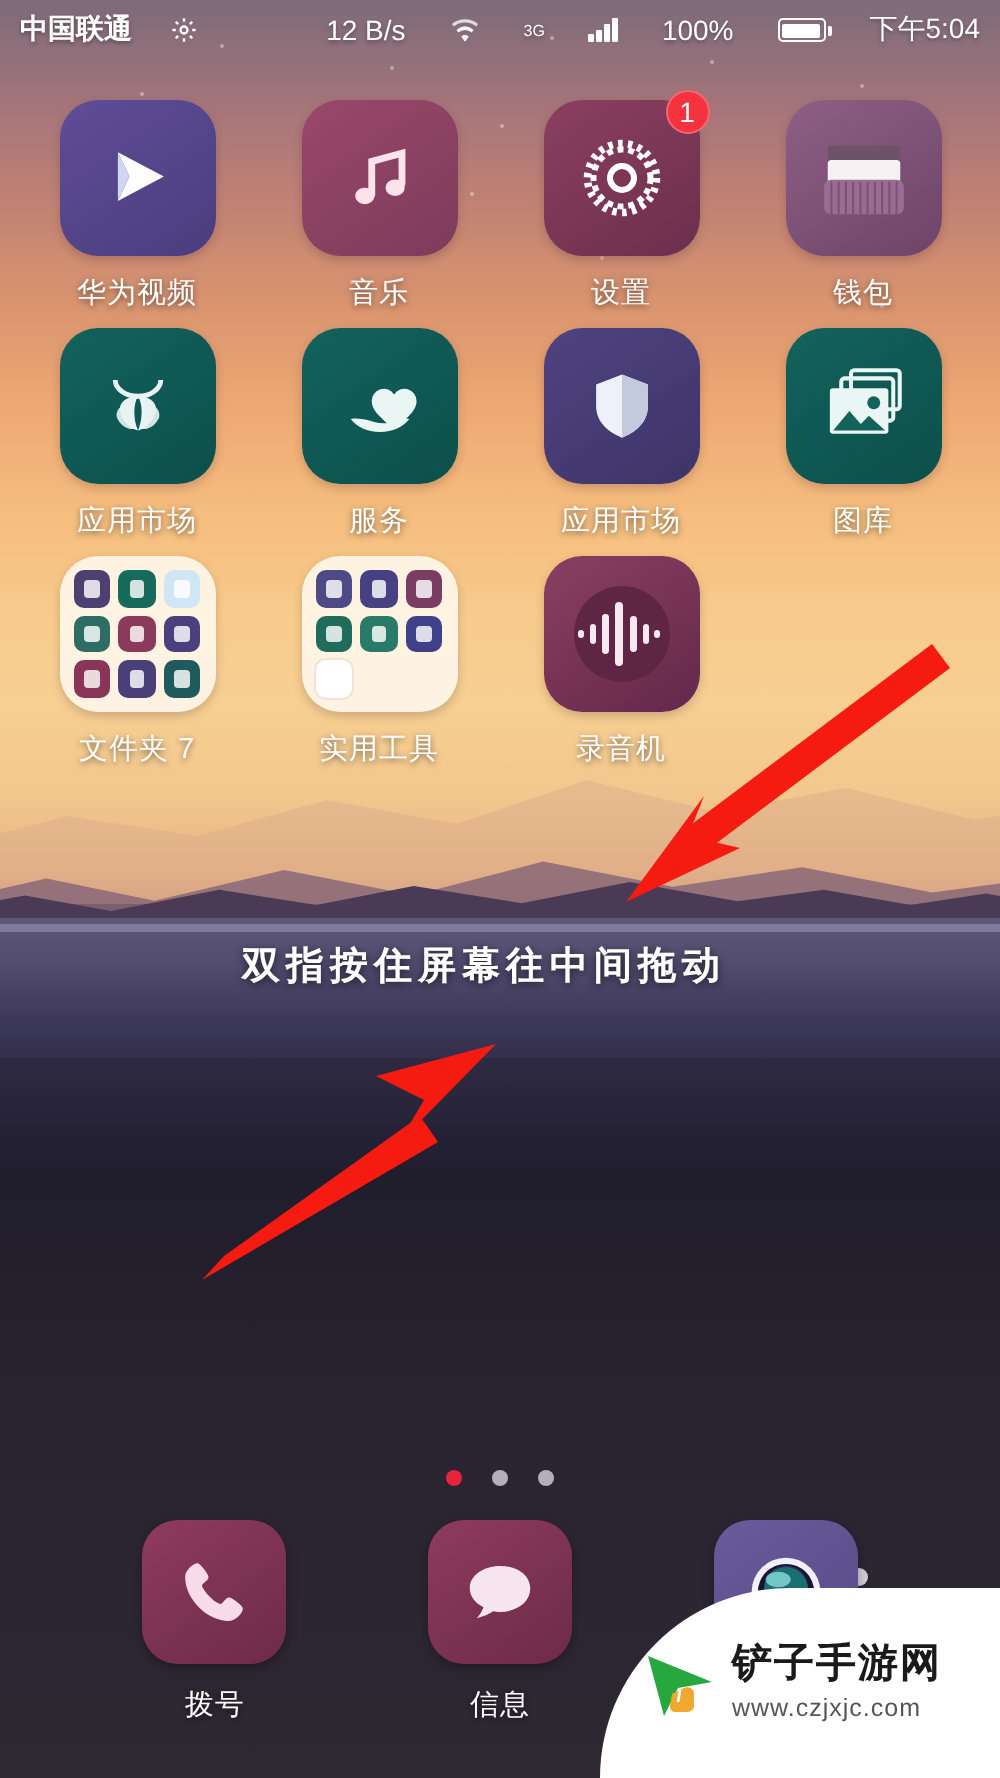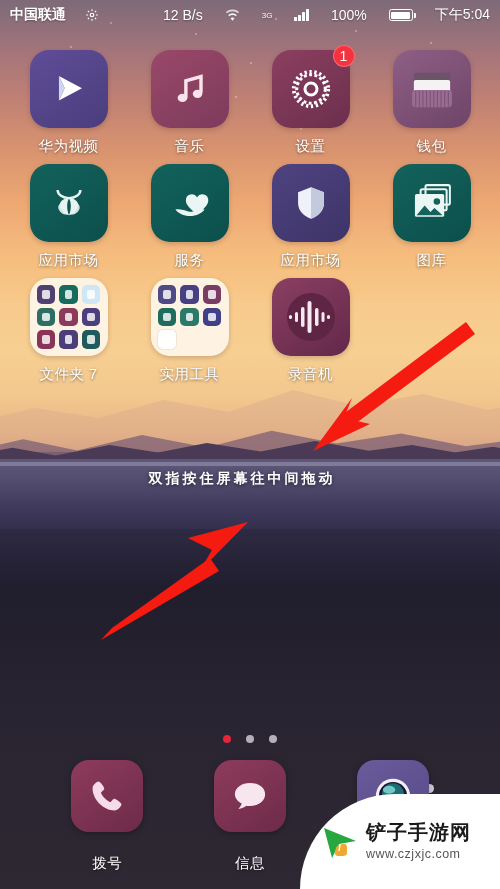--- a/index.html
+++ b/index.html
@@ -136,21 +136,21 @@
     width:100%; height:100%; display:grid;
     grid-template-columns:repeat(3,1fr); grid-template-rows:repeat(3,1fr);
     gap:4px; padding:7px;
   }
   .fmini { border-radius:5px; position:relative; overflow:hidden; }
   .fmini:after{ content:""; position:absolute; inset:26% 30%; background:rgba(255,255,255,.82); border-radius:2px; }
 
   
   #tiptext {
     position:absolute; left:0; right:16px; top:470px; z-index:8;
-    text-align:center; color:#fff; font-size:14px; letter-spacing:3px;
+    text-align:center; color:#fff; font-size:19px; letter-spacing:3px;
     font-weight:bold;
     text-shadow:0 1px 4px rgba(0,0,0,.6);
   }
 
   
   #arrows { position:absolute; inset:0; z-index:9; pointer-events:none; }
 
   
   #pagedots {
     position:absolute; left:0; right:0; top:735px; z-index:8;
@@ -160,21 +160,21 @@
   .dot.active { background:#e6243a; }
 
   
   #dock {
     position:absolute; left:0; right:0; top:760px; height:129px; z-index:7;
     display:flex; justify-content:space-around; align-items:flex-start;
     padding:0 36px;
   }
   .dock-cell { display:flex; flex-direction:column; align-items:center; }
   .dock-icon { width:72px; height:72px; border-radius:18px; display:flex; align-items:center; justify-content:center; overflow:hidden; position:relative; box-shadow:0 2px 6px rgba(0,0,0,.3); }
-  .dock-label { margin-top:22px; color:#fff; font-size:14.5px; letter-spacing:.5px; text-shadow:0 1px 3px rgba(0,0,0,.6); }
+  .dock-label { margin-top:11px; color:#fff; font-size:14.5px; letter-spacing:.5px; text-shadow:0 1px 3px rgba(0,0,0,.6); }
 
   
   #watermark {
     position:absolute; right:0; bottom:0; z-index:20;
     width:200px; height:95px;
     background:#fff;
     border-top-left-radius:95px;
     display:flex; align-items:center; gap:6px;
     padding-left:20px;
   }

